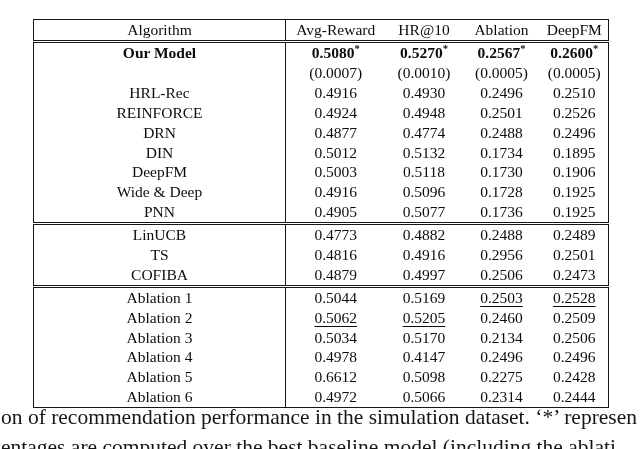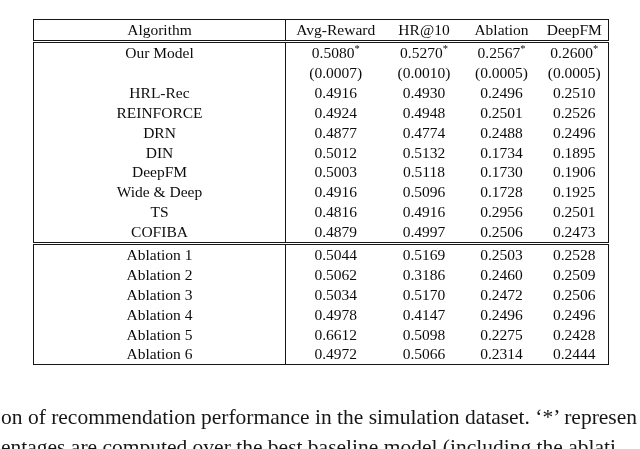--- a/index.html
+++ b/index.html
@@ -37,27 +37,28 @@
     line-height: 19.5px;
     white-space: nowrap;
     overflow: visible;
   }
   th:first-child, td:first-child {
     border-right: 1.4px solid #161616;
   }
   tr.sep > th, tr.sep > td {
     border-bottom: 3px double #161616;
   }
-  tr.bold td { font-weight: normal; }
+  tr.bold td { font-weight: bold; }
   sup.star {
     font-size: 10.5px;
     line-height: 0;
     vertical-align: super;
   }
   .ul {
+    text-decoration: underline;
     text-decoration-thickness: 1px;
     text-underline-offset: 2.5px;
   }
   .caption {
     position: absolute;
     left: 1px;
     top: 403px;
     width: 700px;
     font-size: 21.5px;
     line-height: 29.5px;
@@ -138,20 +139,34 @@
           <td><span>0.1730</span></td>
           <td><span>0.1906</span></td>
         </tr>
         <tr>
           <td>Wide &amp; Deep</td>
           <td><span>0.4916</span></td>
           <td><span>0.5096</span></td>
           <td><span>0.1728</span></td>
           <td><span>0.1925</span></td>
         </tr>
+        <tr class="sep">
+          <td>PNN</td>
+          <td><span>0.4905</span></td>
+          <td><span>0.5077</span></td>
+          <td><span>0.1736</span></td>
+          <td><span>0.1925</span></td>
+        </tr>
+        <tr>
+          <td>LinUCB</td>
+          <td><span>0.4773</span></td>
+          <td><span>0.4882</span></td>
+          <td><span>0.2488</span></td>
+          <td><span>0.2489</span></td>
+        </tr>
         <tr>
           <td>TS</td>
           <td><span>0.4816</span></td>
           <td><span>0.4916</span></td>
           <td><span>0.2956</span></td>
           <td><span>0.2501</span></td>
         </tr>
         <tr class="sep">
           <td>COFIBA</td>
           <td><span>0.4879</span></td>
@@ -162,29 +177,29 @@
         <tr>
           <td>Ablation 1</td>
           <td><span>0.5044</span></td>
           <td><span>0.5169</span></td>
           <td><span class="ul">0.2503</span></td>
           <td><span class="ul">0.2528</span></td>
         </tr>
         <tr>
           <td>Ablation 2</td>
           <td><span class="ul">0.5062</span></td>
-          <td><span class="ul">0.3186</span></td>
+          <td><span class="ul">0.5205</span></td>
           <td><span>0.2460</span></td>
           <td><span>0.2509</span></td>
         </tr>
         <tr>
           <td>Ablation 3</td>
           <td><span>0.5034</span></td>
           <td><span>0.5170</span></td>
-          <td><span>0.2472</span></td>
+          <td><span>0.2134</span></td>
           <td><span>0.2506</span></td>
         </tr>
         <tr>
           <td>Ablation 4</td>
           <td><span>0.4978</span></td>
           <td><span>0.4147</span></td>
           <td><span>0.2496</span></td>
           <td><span>0.2496</span></td>
         </tr>
         <tr>

